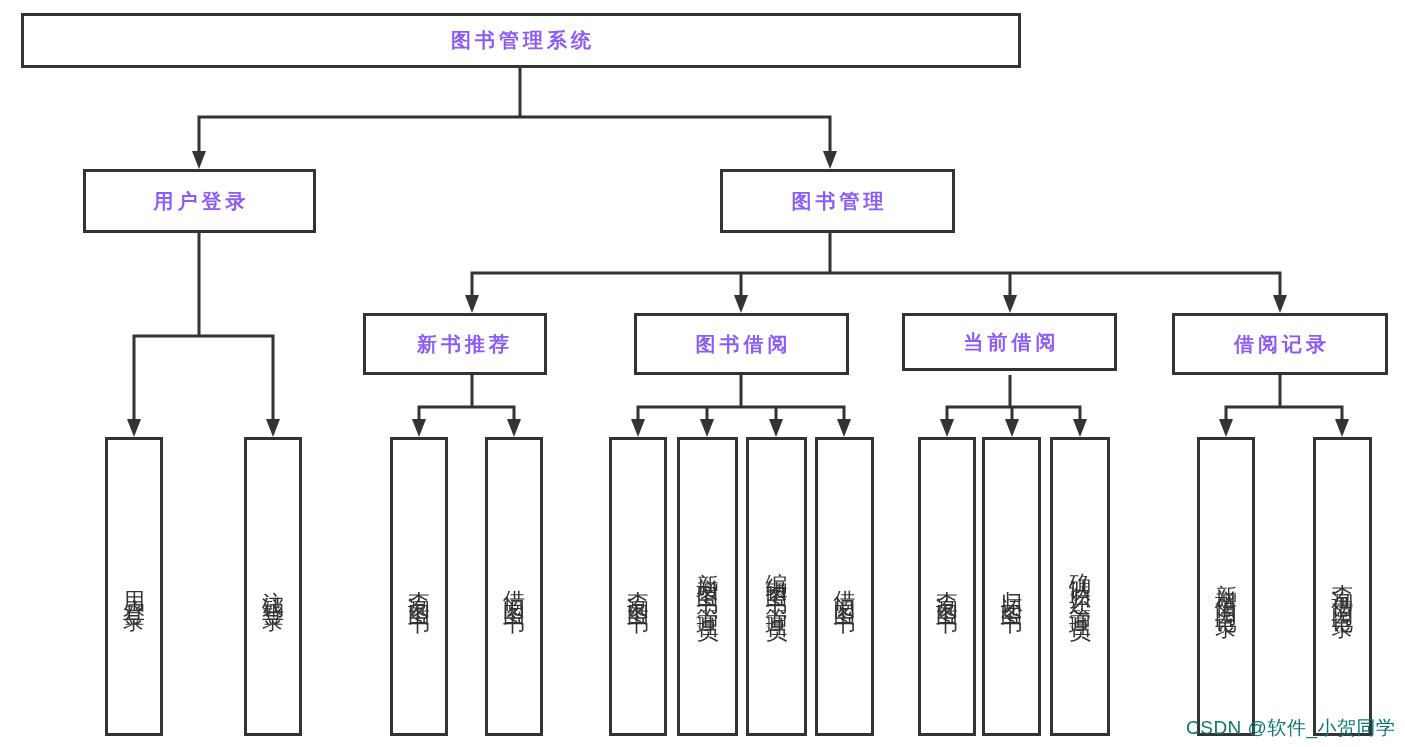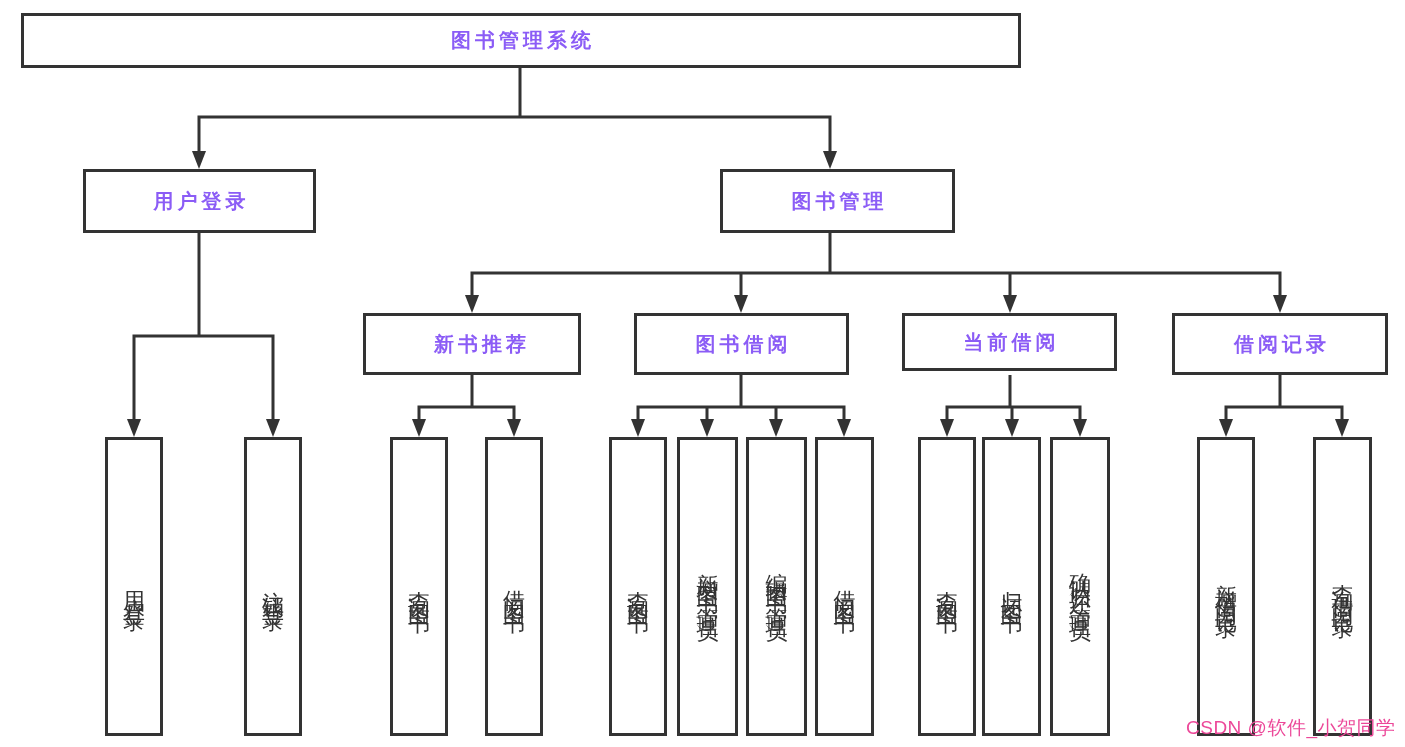--- a/index.html
+++ b/index.html
@@ -42,21 +42,21 @@
     color: #333333;
     white-space: nowrap;
   }
   .watermark {
     position: absolute;
     left: 1186px;
     top: 715px;
     z-index: 2;
     font-size: 19px;
     letter-spacing: 0.5px;
-    color: #ec4899;
+    color: #0f766e;
     white-space: nowrap;
   }
 </style>
 </head>
 <body>
 
 <div class="canvas">
 
   <svg class="connectors" width="1405" height="747" viewBox="0 0 1405 747">
     <g stroke="#333333" stroke-width="3" fill="none">
@@ -105,21 +105,21 @@
     <span class="h-label">图书管理系统</span>
   </div>
 
   <div class="node" style="left:83px; top:169px; width:233px; height:64px;">
     <span class="h-label">用户登录</span>
   </div>
   <div class="node" style="left:712px; top:169px; width:235px; height:64px;margin-left:8px;">
     <span class="h-label">图书管理</span>
   </div>
 
-  <div class="node" style="left:363px; top:313px; width:218px; height:62px;padding-left:16px;">
+  <div class="node" style="left:363px; top:313px; width:184px; height:62px;padding-left:16px;">
     <span class="h-label">新书推荐</span>
   </div>
   <div class="node" style="left:634px; top:313px; width:215px; height:62px;">
     <span class="h-label">图书借阅</span>
   </div>
   <div class="node" style="left:902px; top:313px; width:215px; height:58px;">
     <span class="h-label">当前借阅</span>
   </div>
   <div class="node" style="left:1172px; top:313px; width:216px; height:62px;text-align:right;">
     <span class="h-label">借阅记录</span>

